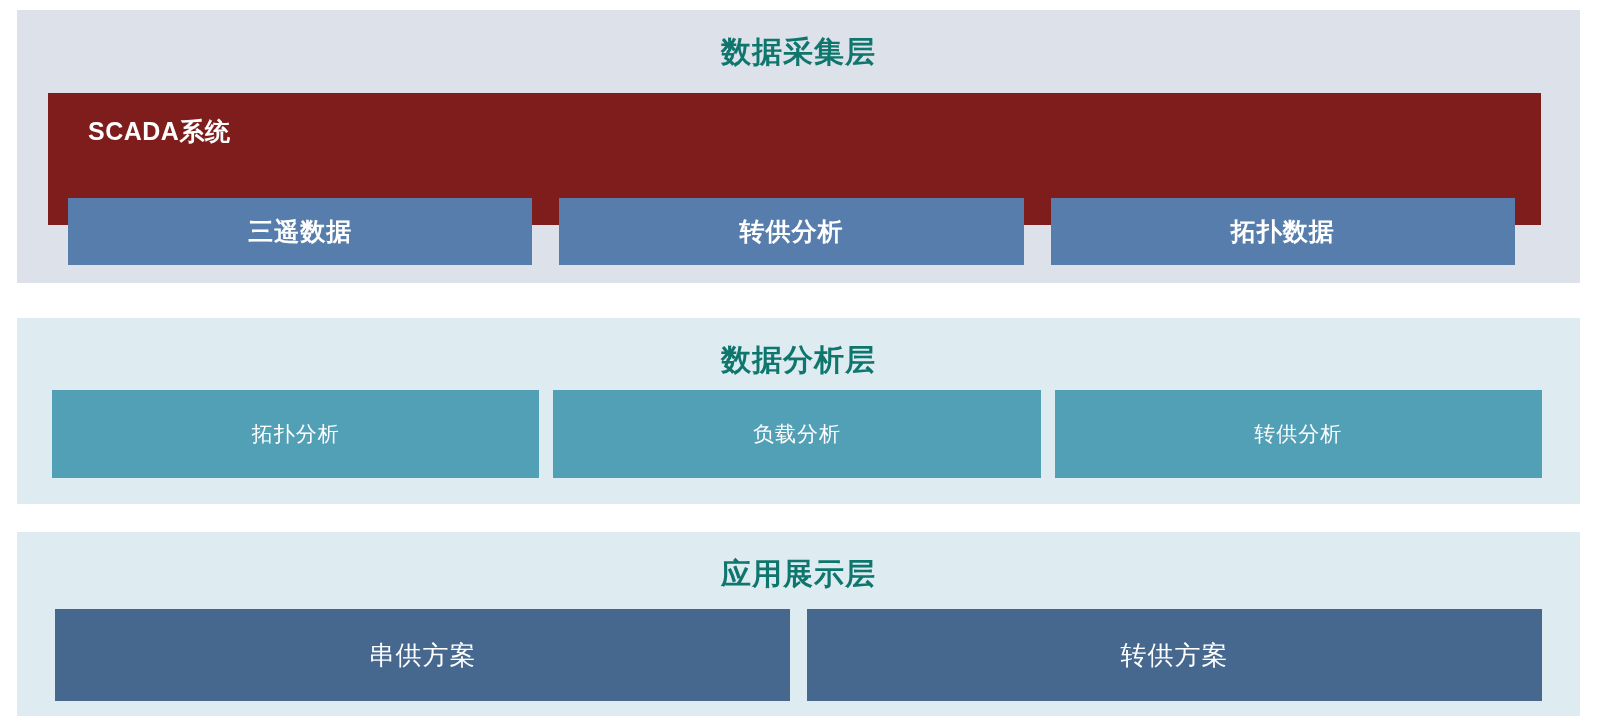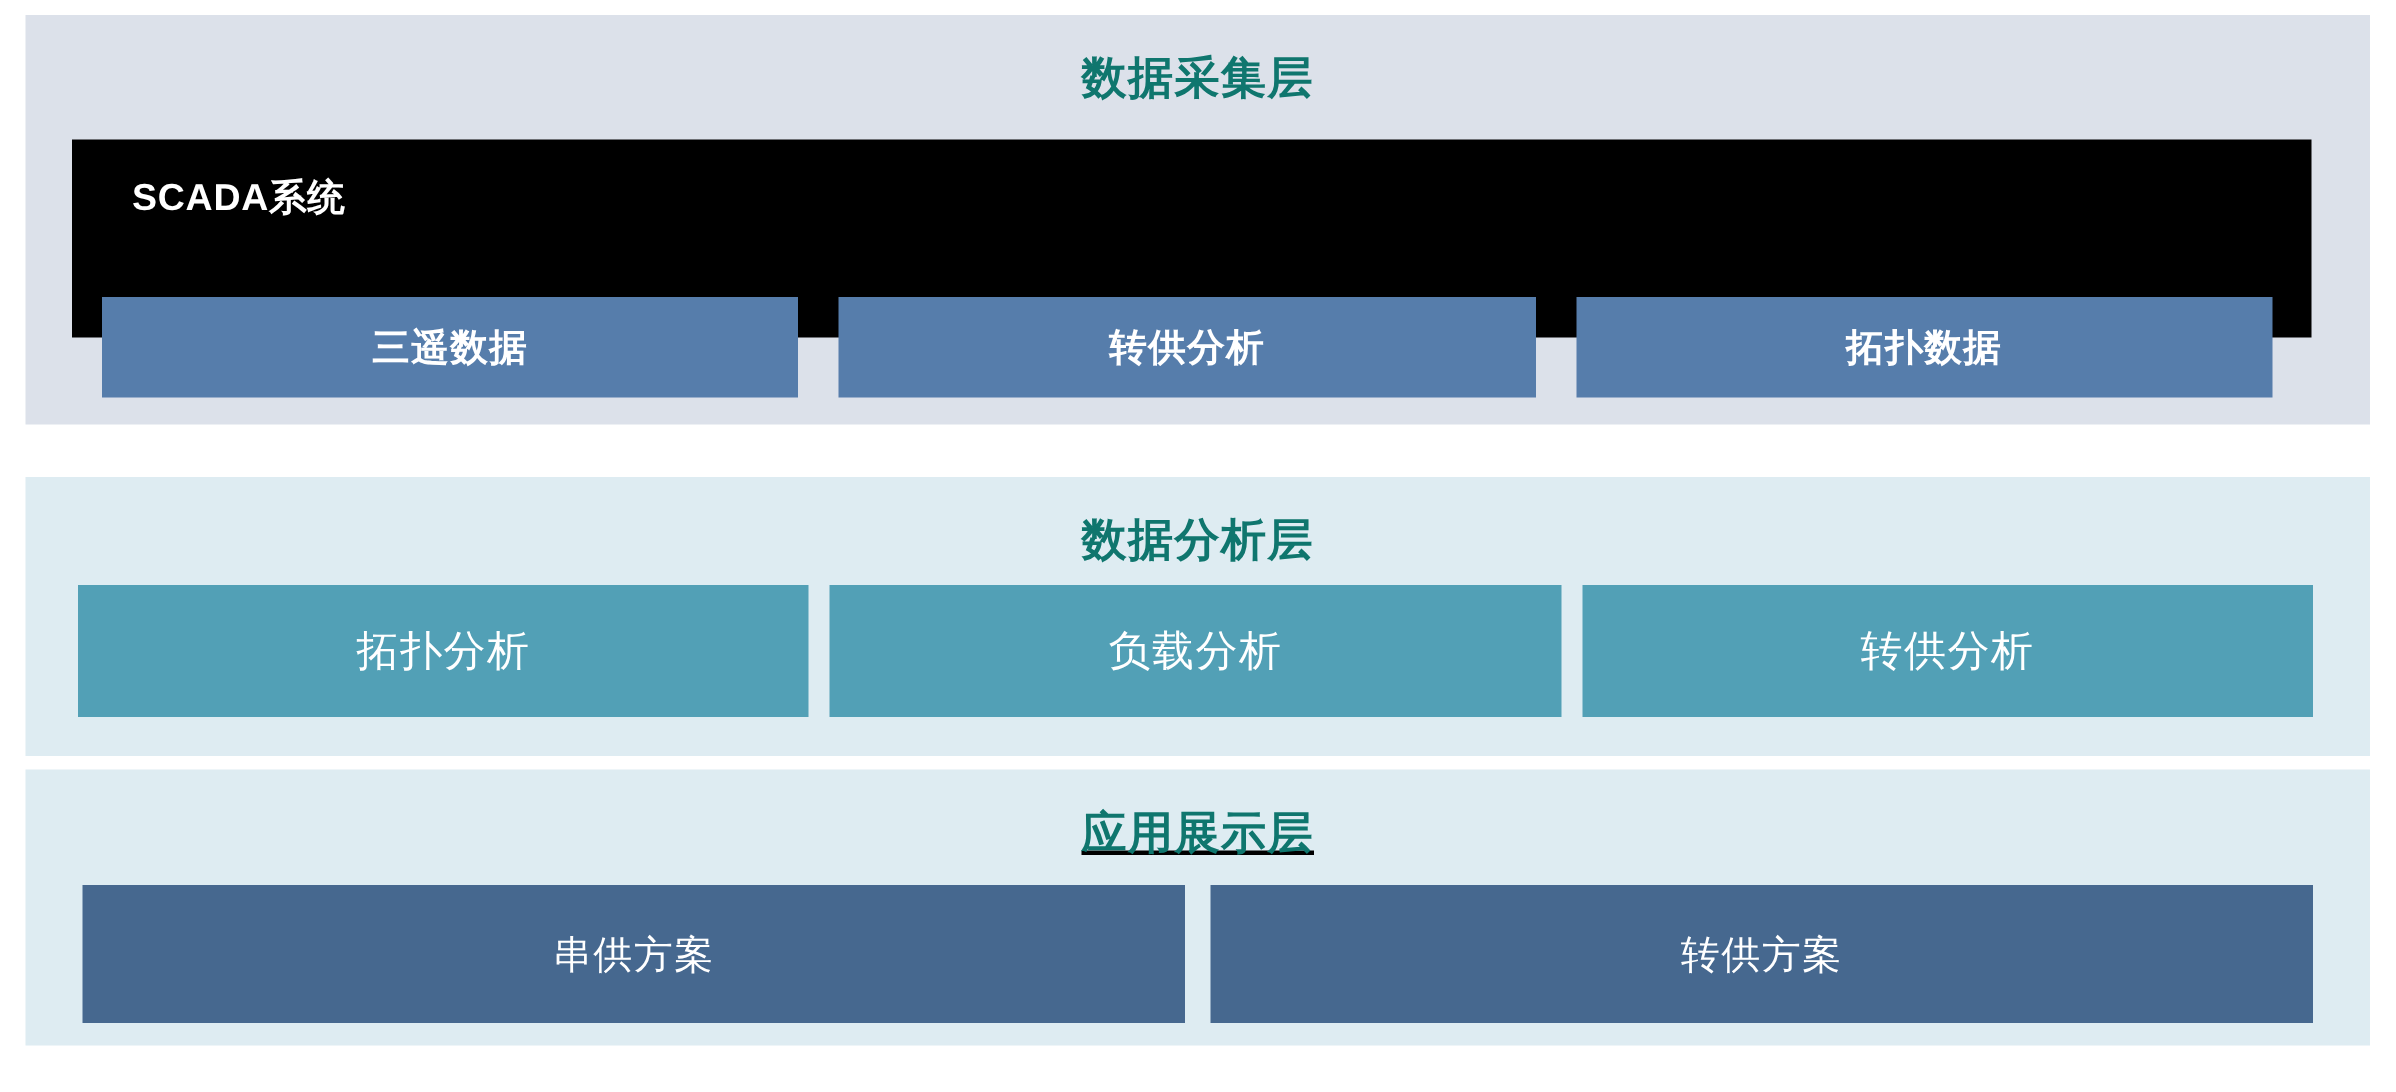--- a/index.html
+++ b/index.html
@@ -23,42 +23,41 @@
     top: 10px;
     height: 273px;
     background: #dce1ea;
   }
   .layer-analysis {
     top: 318px;
     height: 186px;
     background: #deecf2;
   }
   .layer-application {
-    top: 513px;
+    top: 532px;
     height: 184px;
     background: #deecf2;
-    text-decoration: underline;
   }
   .layer-title {
     margin: 0;
     padding-top: 22px;
     text-align: center;
     font-size: 30px;
     font-weight: bold;
     color: #0f766e;
     letter-spacing: 1px;
   }
   
   .scada-box {
     position: absolute;
     left: 31px;
     right: 39px;
     top: 83px;
     height: 132px;
-    background: #000000;
+    background: #7f1d1d;
   }
   .scada-label {
     position: absolute;
     left: 40px;
     top: 22px;
     font-size: 25px;
     font-weight: bold;
     color: #ffffff;
     letter-spacing: 0.5px;
   }
@@ -90,21 +89,21 @@
     right: 38px;
     top: 72px;
     height: 88px;
     display: flex;
     gap: 14px;
   }
   .analysis-block {
     flex: 1;
     background: #52a0b6;
     color: #ffffff;
-    font-size: 28px;
+    font-size: 21px;
     font-weight: normal;
     display: flex;
     align-items: center;
     justify-content: center;
     letter-spacing: 1px;
   }
   
   .application-row {
     position: absolute;
     left: 38px;

